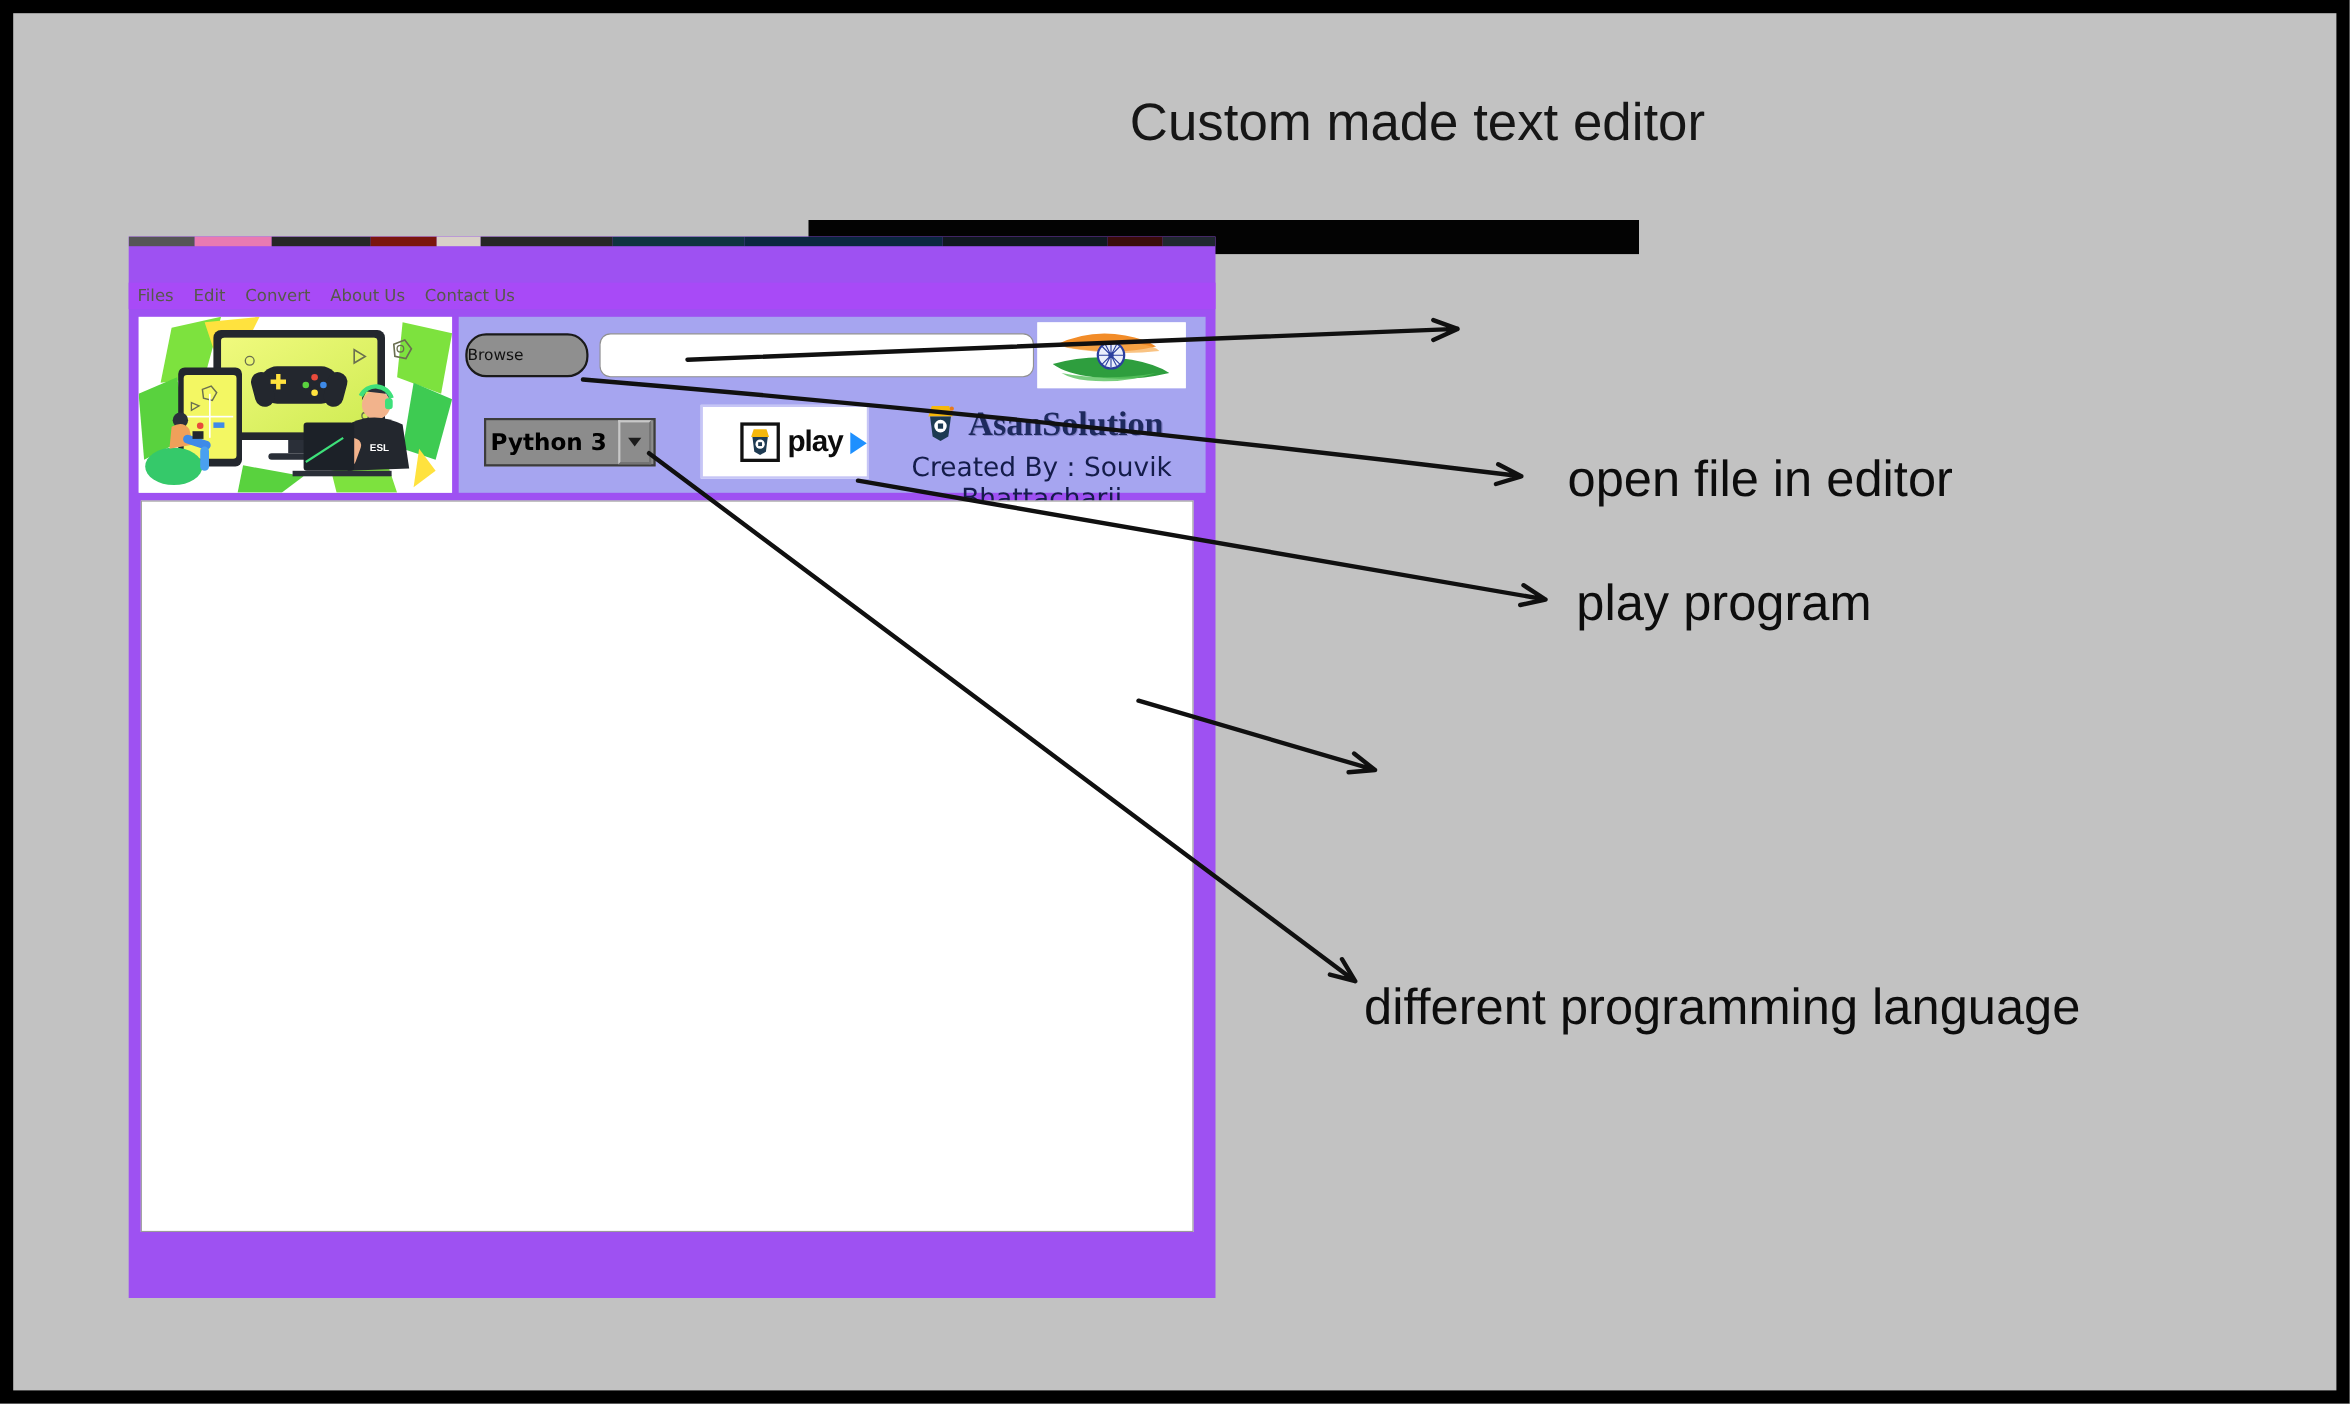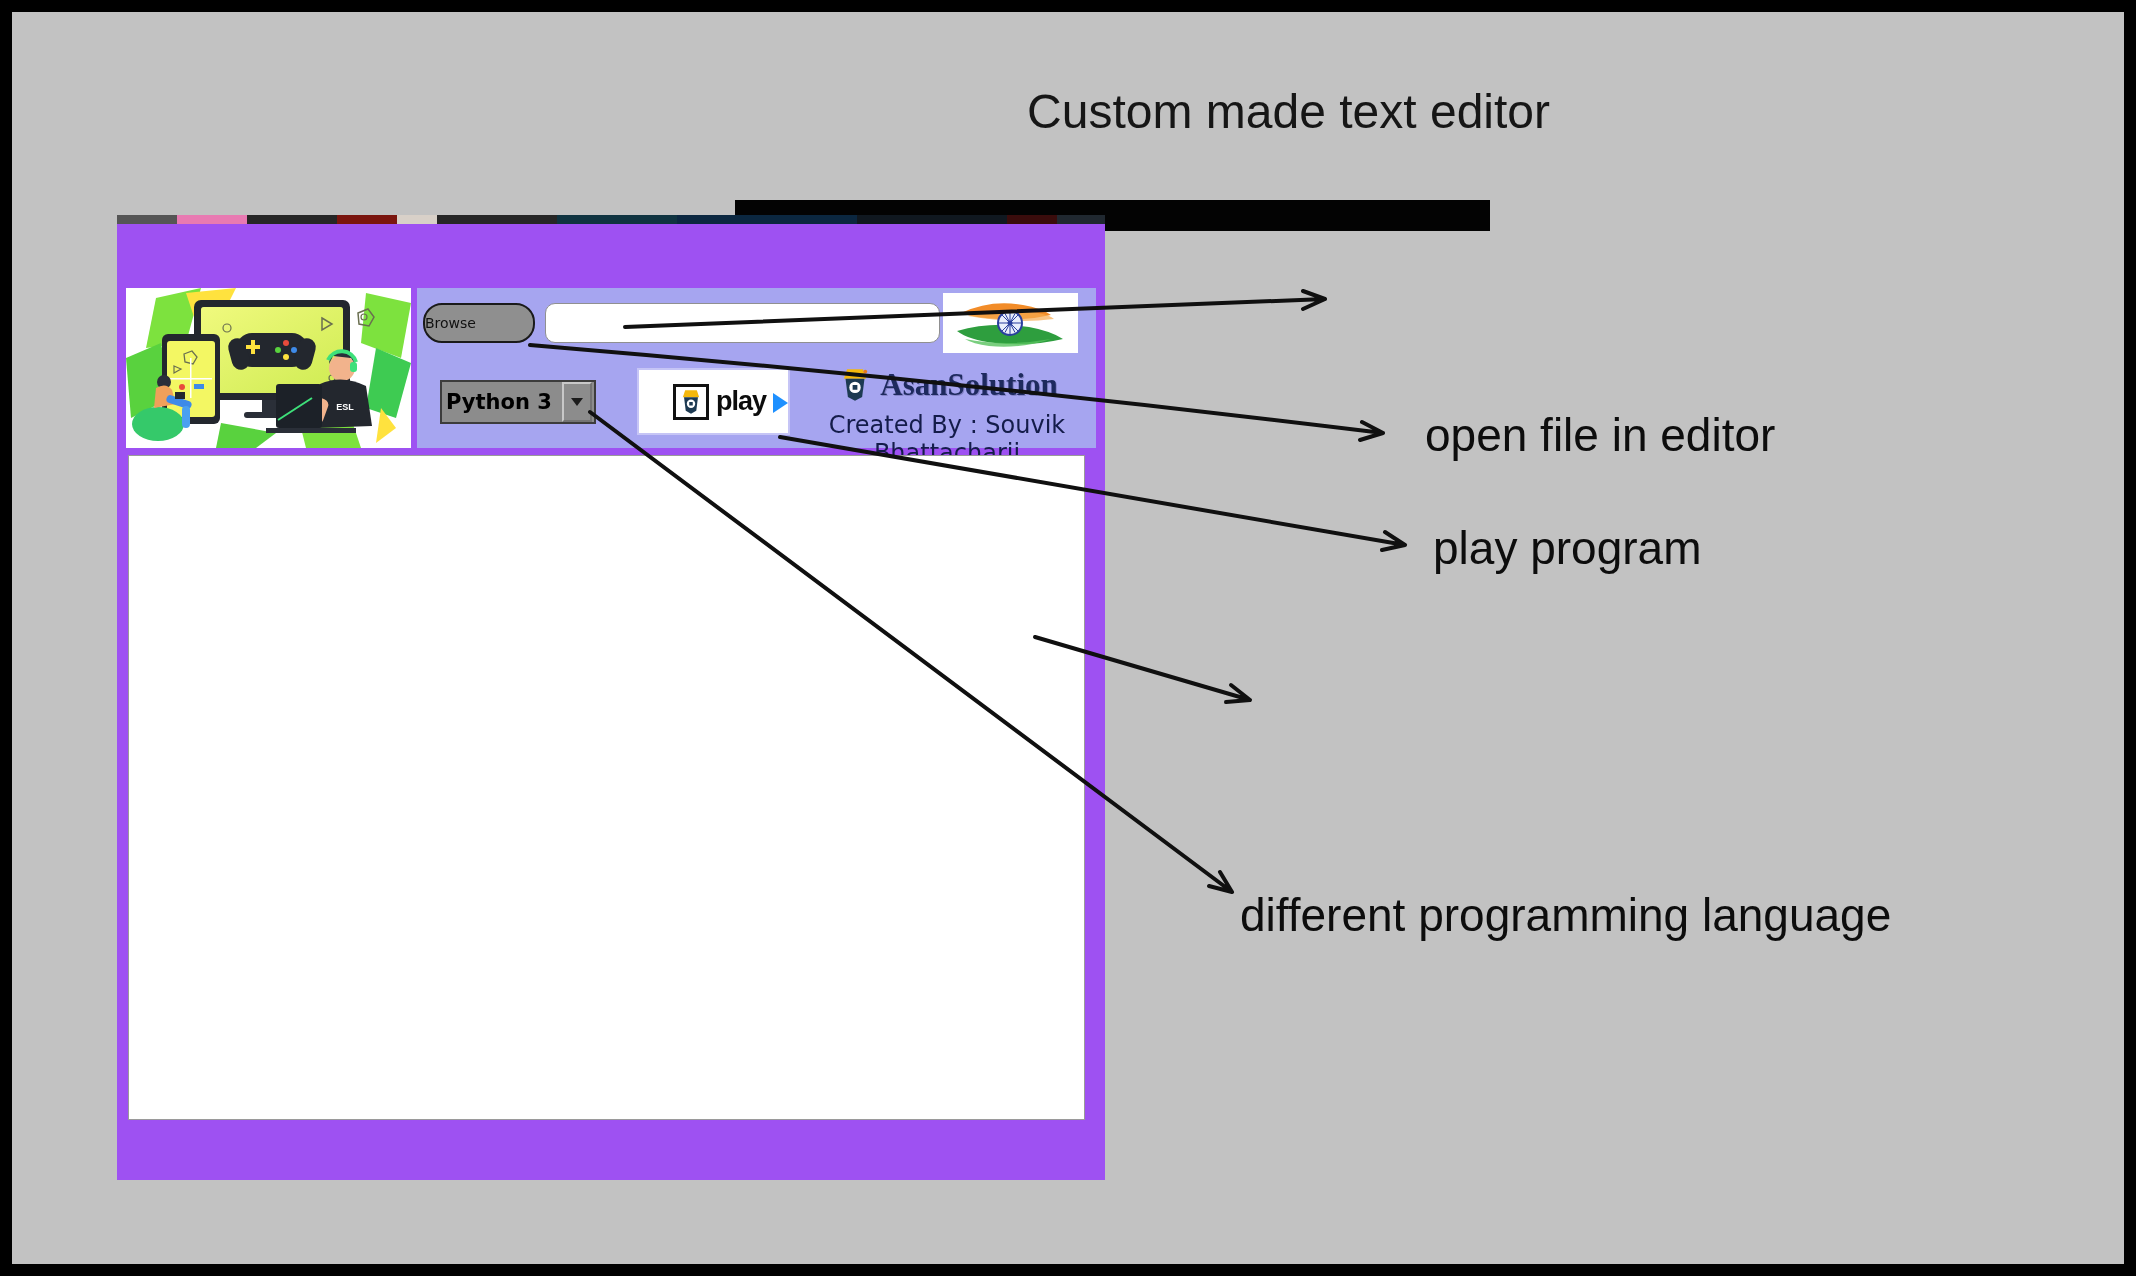--- a/index.html
+++ b/index.html
@@ -115,20 +115,27 @@
         <div style="background: rgb(216, 208, 200); width: 40px;"></div>
         <div style="background: rgb(38, 38, 38); width: 120px;"></div>
         <div style="background: rgb(15, 51, 64); width: 120px;"></div>
         <div style="background: rgb(11, 39, 64); width: 180px;"></div>
         <div style="background: rgb(16, 24, 32); width: 150px;"></div>
         <div style="background: rgb(58, 12, 12); width: 50px;"></div>
         <div style="background: rgb(32, 40, 48); width: 48px;"></div>
       </div>
 
 
+    <div class="menubar">
+      <span class="menu-item">Files</span>
+      <span class="menu-item">Edit</span>
+      <span class="menu-item">Convert</span>
+      <span class="menu-item">About Us</span>
+      <span class="menu-item">Contact Us</span>
+    </div>
 
     <div class="winbody">
 
       <div class="illus">
         <svg viewBox="0 0 285 160" width="285" height="160">
           <rect width="285" height="160" fill="#ffffff"></rect>
           <polygon points="30,10 75,0 60,55 20,60" fill="#7de23e"></polygon>
           <polygon points="60,5 110,0 95,30 70,35" fill="#ffe23e"></polygon>
           <polygon points="0,70 35,55 45,110 5,130" fill="#59d23e"></polygon>
           <polygon points="240,5 285,15 275,70 235,55" fill="#7de23e"></polygon>

